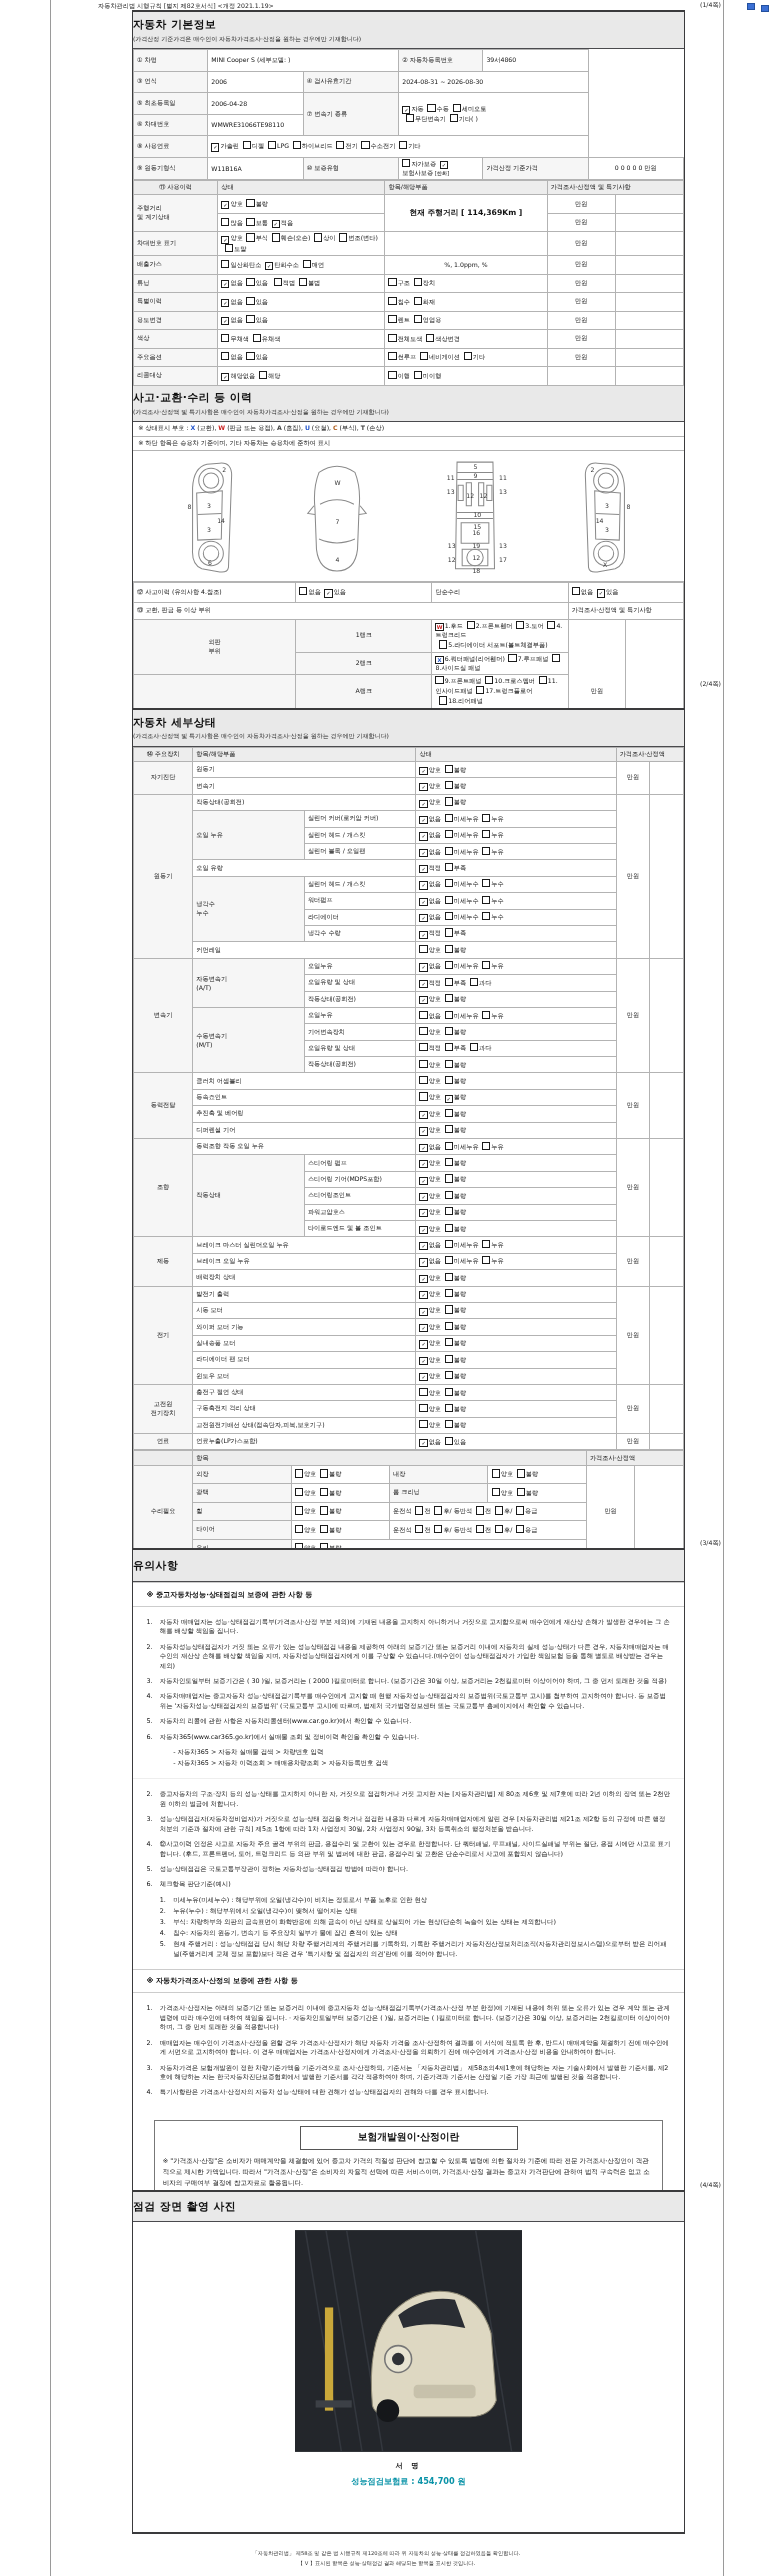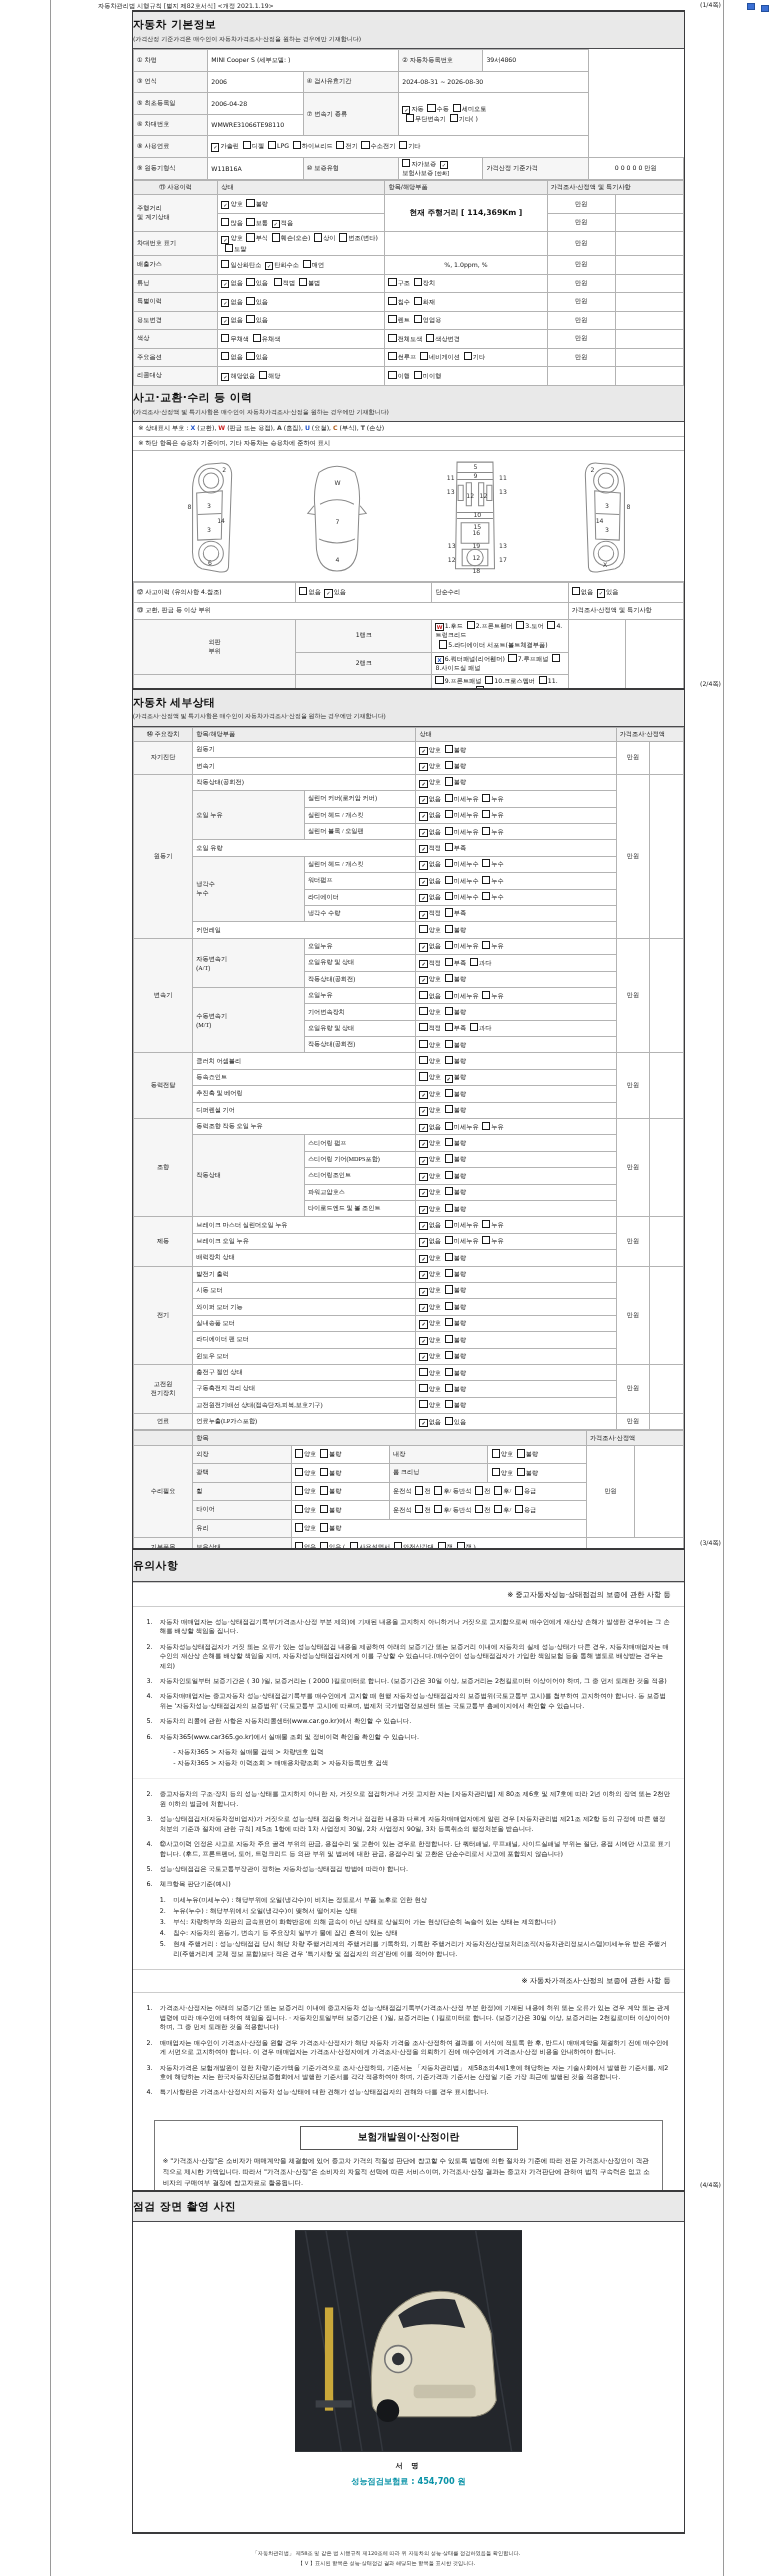--- a/index.html
+++ b/index.html
@@ -27,21 +27,21 @@
   .cbl{font-size:6.2px;}
   .pr{text-align:center;color:#222;}
   .digits{background:#eee;border:0.5px solid #bbb;padding:1px 5.2px;font-size:8.2px;letter-spacing:4.1px;}
   .legend{font-size:6.2px;padding:2.1px 5.2px;border-bottom:0.5px solid #b3b3b3;}
   .diagwrap{display:flex;justify-content:space-around;align-items:center;padding:6.2px 15.5px;border-bottom:0.5px solid #b3b3b3;}
   svg text{font-size:12px;fill:#333;font-family:"DejaVu Sans",sans-serif;}
   .noticebody{padding:5.2px 13.4px 8.2px;}
   .nitem{display:flex;font-size:6.4px;line-height:1.5;margin:5.7px 0;}
   .nitem .nn{width:13.4px;flex:none;}
   .nitem.ind{margin-left:13.4px;margin-top:1.5px;margin-bottom:1.5px;}
-  .nsech{font-size:7.2px;font-weight:normal;padding:6.2px 13.4px;border-top:0.5px solid #ccc;border-bottom:0.5px solid #ccc;text-align:right;}
+  .nsech{font-size:7.2px;font-weight:bold;padding:6.2px 13.4px;border-top:0.5px solid #ccc;border-bottom:0.5px solid #ccc;}
   .pricebox{margin:8.2px 20.6px 9.3px;border:0.5px solid #777;padding:5.2px 8.2px 7.2px;}
   .pricebox .bt{border:0.5px solid #555;width:216px;margin:0 auto;text-align:center;font-size:9.8px;font-weight:bold;padding:4.1px 0;}
   .pricebox .bx{font-size:6.5px;line-height:1.7;margin-top:6.2px;}
   .finalband{background:#e9e9e9;border-top:1.5px solid #4a4a4d;text-align:center;padding:4.1px 0 4.6px;}
   .fee{color:#0a93a8;font-weight:bold;font-size:8.2px;text-align:center;margin-top:5.2px;}
   .sign{text-align:center;font-size:7.2px;font-weight:bold;margin-top:7.2px;letter-spacing:3.1px;}
   .footnote{position:absolute;left:0;right:0;text-align:center;font-size:5.2px;color:#333;}
 </style>
 </head>
 <body>
@@ -301,21 +301,21 @@
           </tr>
           <tr>
             <td class="lab" style="width: 36px; height: 18.5px; text-align: center;">C랭크</td>
             <td colspan="1"><span class="cb"></span><span class="cbl">15.대쉬패널</span><span class="cb"></span><span class="cbl">16.플로어패널</span></td>
           </tr>
         </tbody>
       </table>
     </div>
 </div>
 
-<div class="page" style="top:688px;font-family:Liberation Serif, serif;">
+<div class="page" style="top:708px;">
   <div class="sech">
     <div class="t">자동차 세부상태</div>
     <div class="n">(가격조사·산정액 및 특기사항은 매수인이 자동차가격조사·산정을 원하는 경우에만 기재합니다)</div>
   </div>
   <div id="detail-table">
       <table>
         <tbody>
           <tr class="hdrow">
             <td style="width: 52px; text-align: center;">⑭ 주요장치</td>
             <td colspan="2" style="width: 216px;">항목/해당부품</td>
@@ -672,21 +672,21 @@
       <div class="nitem ind">
         <span class="nn">3.</span>
         <span>부식: 차량하부와 외판의 금속표면이 화학반응에 의해 금속이 아닌 상태로 상실되어 가는 현상(단순히 녹슬어 있는 상태는 제외합니다)</span>
       </div>
       <div class="nitem ind">
         <span class="nn">4.</span>
         <span>침수: 자동차의 원동기, 변속기 등 주요장치 일부가 물에 잠긴 흔적이 있는 상태</span>
       </div>
       <div class="nitem ind">
         <span class="nn">5.</span>
-        <span>현재 주행거리 : 성능·상태점검 당시 해당 차량 주행거리계의 주행거리를 기록하되, 기록한 주행거리가 자동차전산정보처리조직(자동차관리정보시스템)미세누유 받은 주행거리(주행거리계 교체 정보 포함)보다 적은 경우 '특기사항 및 점검자의 의견'란에 이를 적어야 합니다.</span>
+        <span>현재 주행거리 : 성능·상태점검 당시 해당 차량 주행거리계의 주행거리를 기록하되, 기록한 주행거리가 자동차전산정보처리조직(자동차관리정보시스템)으로부터 받은 리어패널(주행거리계 교체 정보 포함)보다 적은 경우 '특기사항 및 점검자의 의견'란에 이를 적어야 합니다.</span>
       </div>
     </div>
   <div class="nsech">※ 자동차가격조사·산정의 보증에 관한 사항 등</div>
   <div class="noticebody" id="nlist3">
       <div class="nitem">
         <span class="nn">1.</span>
         <span>가격조사·산정자는 아래의 보증기간 또는 보증거리 이내에 중고자동차 성능·상태점검기록부(가격조사·산정 부분 한정)에 기재된 내용에 허위 또는 오류가 있는 경우 계약 또는 관계법령에 따라 매수인에 대하여 책임을 집니다. · 자동차인도일부터 보증기간은 (      )일, 보증거리는 (      )킬로미터로 합니다. (보증기간은 30일 이상, 보증거리는 2천킬로미터 이상이어야 하며, 그 중 먼저 도래한 것을 적용합니다)</span>
       </div>
       <div class="nitem">
         <span class="nn">2.</span>

